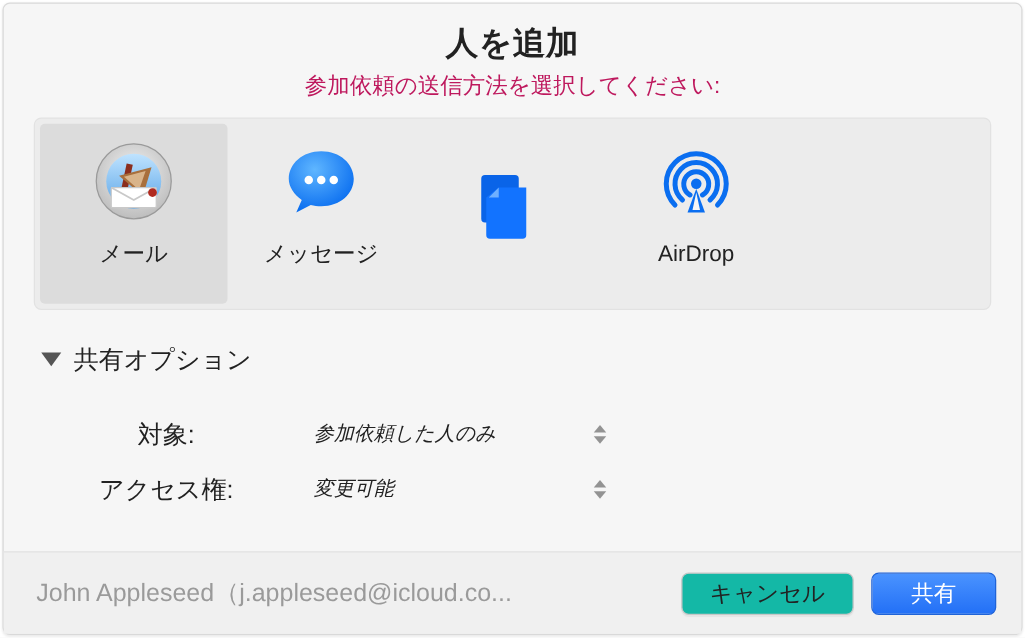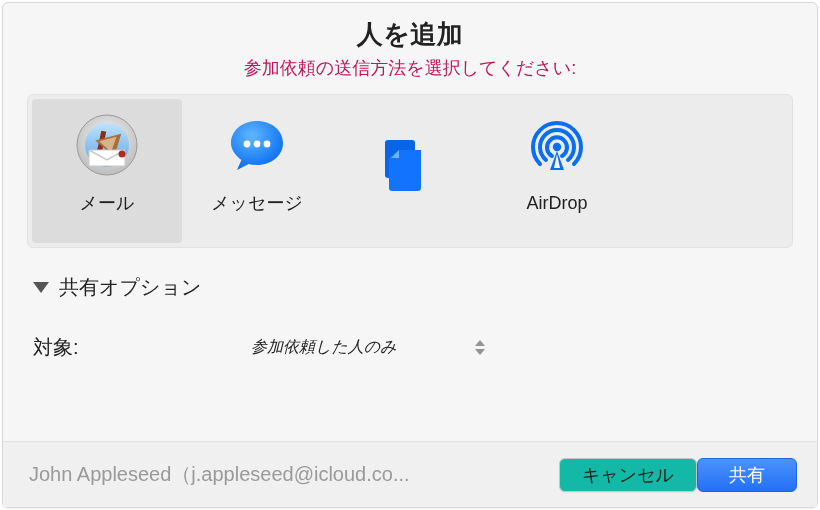--- a/index.html
+++ b/index.html
@@ -56,37 +56,38 @@
   }
   .disclosure-row { display: flex; align-items: center; gap: 10px; font-size: 20px; }
   .tri {
     width: 0; height: 0;
     border-left: 8px solid transparent;
     border-right: 8px solid transparent;
     border-top: 11px solid #555;
   }
   .form { margin-top: 24px; }
   .form-row { display: flex; align-items: center; height: 44px; }
-  .form-label { width: 208px; text-align: left; font-size: 20px; padding-right: 8px; }
+  .form-label { width: 208px; text-align: center; font-size: 20px; padding-right: 8px; }
   .form-value { font-size: 16px; padding-left: 10px; flex: 0 0 230px; font-style: italic; }
   .stepper {
     display: flex; flex-direction: column; justify-content: center;
     height: 18px; gap: 3px; margin-left: 4px; opacity: 0.55;
   }
   .stepper .up, .stepper .down { width: 0; height: 0; }
   .stepper .up { border-left: 5px solid transparent; border-right: 5px solid transparent; border-bottom: 6px solid #444; }
   .stepper .down { border-left: 5px solid transparent; border-right: 5px solid transparent; border-top: 6px solid #444; }
   .spacer { flex: 1 1 auto; }
   .footer {
     border-top: 1px solid #e2e2e2;
     background: #f0f0f0;
     height: 66px;
     display: flex;
     align-items: center;
     padding: 0 20px 0 26px;
+    gap: 14px;
   }
   .recipient { color: #9a9a9a; font-size: 20px; white-space: nowrap; overflow: hidden; text-overflow: ellipsis; max-width: 440px; }
   .btn {
     height: 34px;
     border-radius: 6px;
     font-size: 18px;
     padding: 0 22px;
     display: flex; align-items: center; justify-content: center;
     cursor: pointer; user-select: none;
     min-width: 100px;
@@ -191,20 +192,28 @@
     </div>
     <div class="form">
       <div class="form-row">
         <div class="form-label">対象:</div>
         <div class="form-value">参加依頼した人のみ</div>
         <div class="stepper">
             <div class="up"></div>
             <div class="down"></div>
           </div>
       </div>
+      <div class="form-row">
+        <div class="form-label">アクセス権:</div>
+        <div class="form-value">変更可能</div>
+        <div class="stepper">
+            <div class="up"></div>
+            <div class="down"></div>
+          </div>
+      </div>
     </div>
   </div>
 
   <div class="spacer"></div>
 
   <div class="footer">
     <div class="recipient">John Appleseed（j.appleseed@icloud.co...</div>
     <div class="spacer"></div>
     <div class="btn btn-default">キャンセル</div>
     <div class="btn btn-primary">共有</div>

